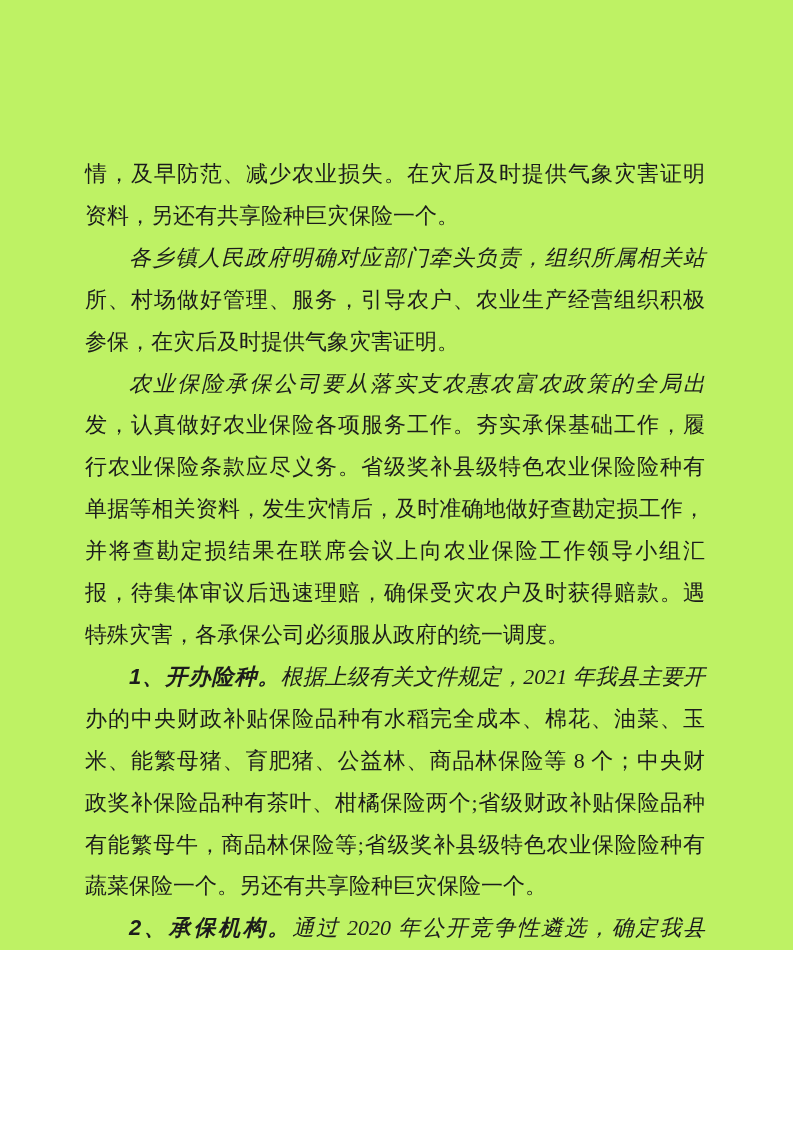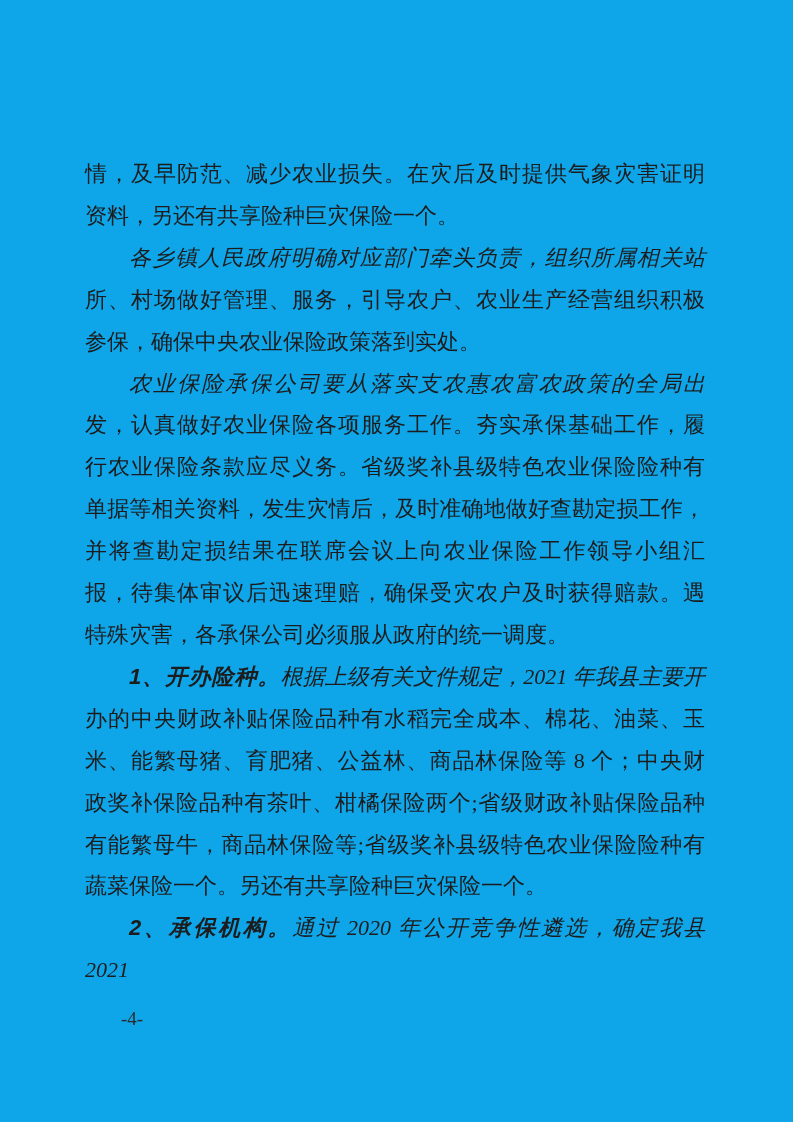--- a/index.html
+++ b/index.html
@@ -3,22 +3,22 @@
 <meta charset="utf-8">
 <style>
   html, body {
     margin: 0;
     padding: 0;
     background: #ffffff;
   }
   .page {
     position: relative;
     width: 793px;
-    height: 1122px;
-    background: #0ea5e9;
+    height: 950px;
+    background: #bef264;
     overflow: hidden;
     font-family: "Liberation Serif", serif;
   }
   .doc-body {
     position: absolute;
     left: 85px;
     top: 153px;
     width: 620px;
     color: #1c1c1c;
     font-size: 22px;
@@ -53,21 +53,21 @@
 </style>
 </head>
 <body>
 
 <div class="page">
   <div class="doc-body">
       <div class="line fill"><span class="seg">情，及早防范、减少农业损失。在灾后及时提供气象灾害证明</span></div>
       <div class="line"><span class="seg">资料，另还有共享险种巨灾保险一个。</span></div>
       <div class="line fill indent"><span class="seg">各乡镇人民政府明确对应部门牵头负责，组织所属相关站</span></div>
       <div class="line fill"><span class="seg">所、村场做好管理、服务，引导农户、农业生产经营组织积极</span></div>
-      <div class="line"><span class="seg">参保，确保中央农业保险政策落到实处。</span></div>
+      <div class="line"><span class="seg">参保，在灾后及时提供气象灾害证明。</span></div>
       <div class="line fill indent"><span class="seg">农业保险承保公司要从落实支农惠农富农政策的全局出</span></div>
       <div class="line fill"><span class="seg">发，认真做好农业保险各项服务工作。夯实承保基础工作，履</span></div>
       <div class="line fill"><span class="seg">行农业保险条款应尽义务。省级奖补县级特色农业保险险种有</span></div>
       <div class="line fill"><span class="seg">单据等相关资料，发生灾情后，及时准确地做好查勘定损工作，</span></div>
       <div class="line fill"><span class="seg">并将查勘定损结果在联席会议上向农业保险工作领导小组汇</span></div>
       <div class="line fill"><span class="seg">报，待集体审议后迅速理赔，确保受灾农户及时获得赔款。遇</span></div>
       <div class="line"><span class="seg">特殊灾害，各承保公司必须服从政府的统一调度。</span></div>
       <div class="line fill indent"><span class="seg bold">1、开办险种。</span><span class="seg">根据上级有关文件规定，2021 年我县主要开</span></div>
       <div class="line fill"><span class="seg">办的中央财政补贴保险品种有水稻完全成本、棉花、油菜、玉</span></div>
       <div class="line fill"><span class="seg">米、能繁母猪、育肥猪、公益林、商品林保险等 8 个；中央财</span></div>

